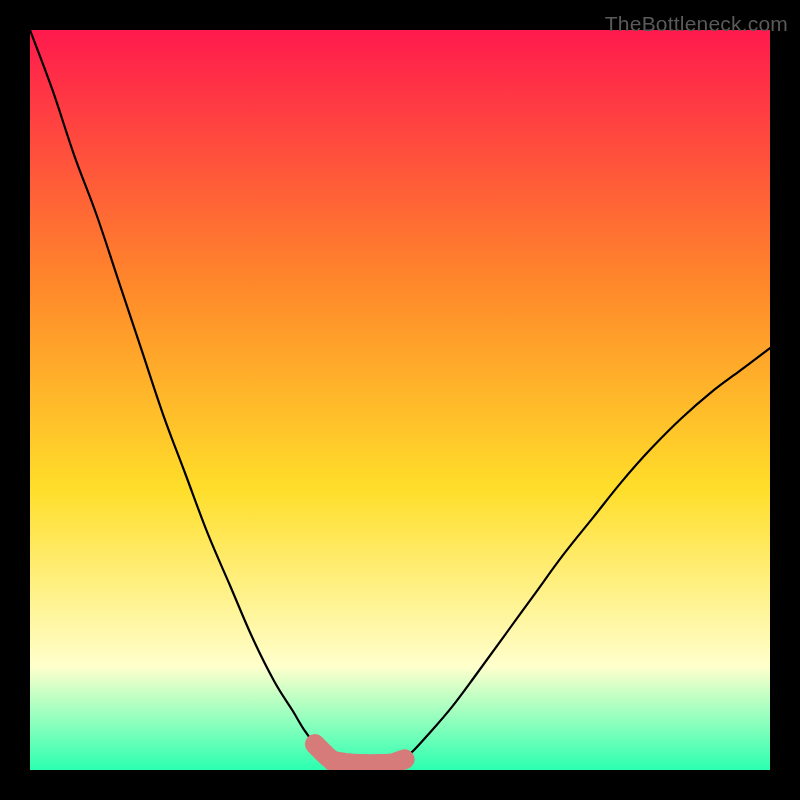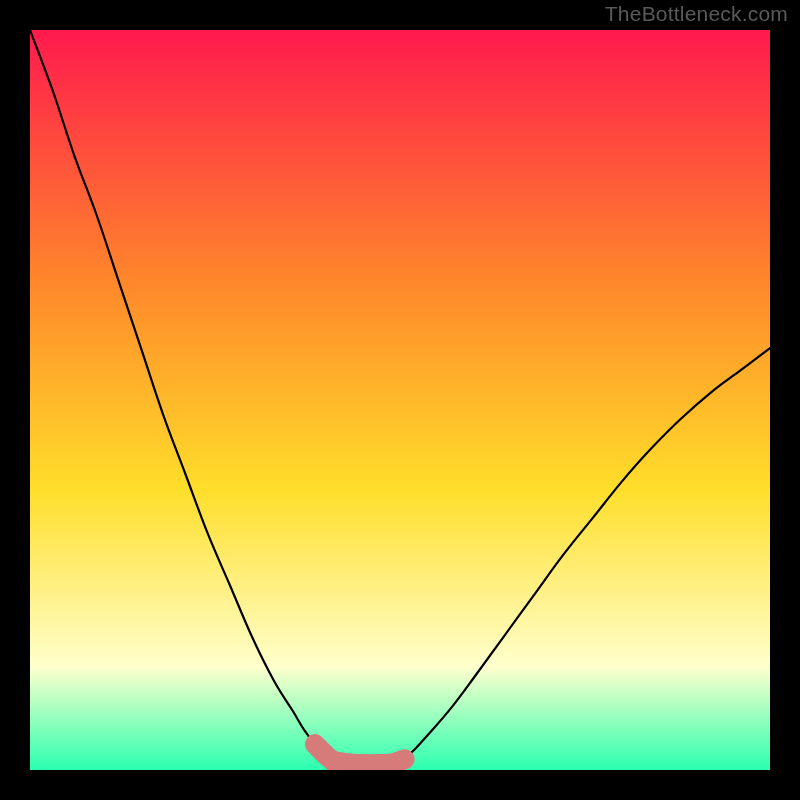--- a/index.html
+++ b/index.html
@@ -12,21 +12,21 @@
     font-family: Arial, Helvetica, sans-serif;
   }
   .frame {
     position: relative;
     width: 800px;
     height: 800px;
     background: #000000;
   }
   .watermark {
     position: absolute;
-    top: 2px;
+    top: 12px;
     right: 12px;
     color: #5a5a5a;
     font-size: 21px;
     font-weight: 500;
     letter-spacing: 0.2px;
     z-index: 5;
     user-select: none;
     text-align: center;
   }
   svg.plot {

